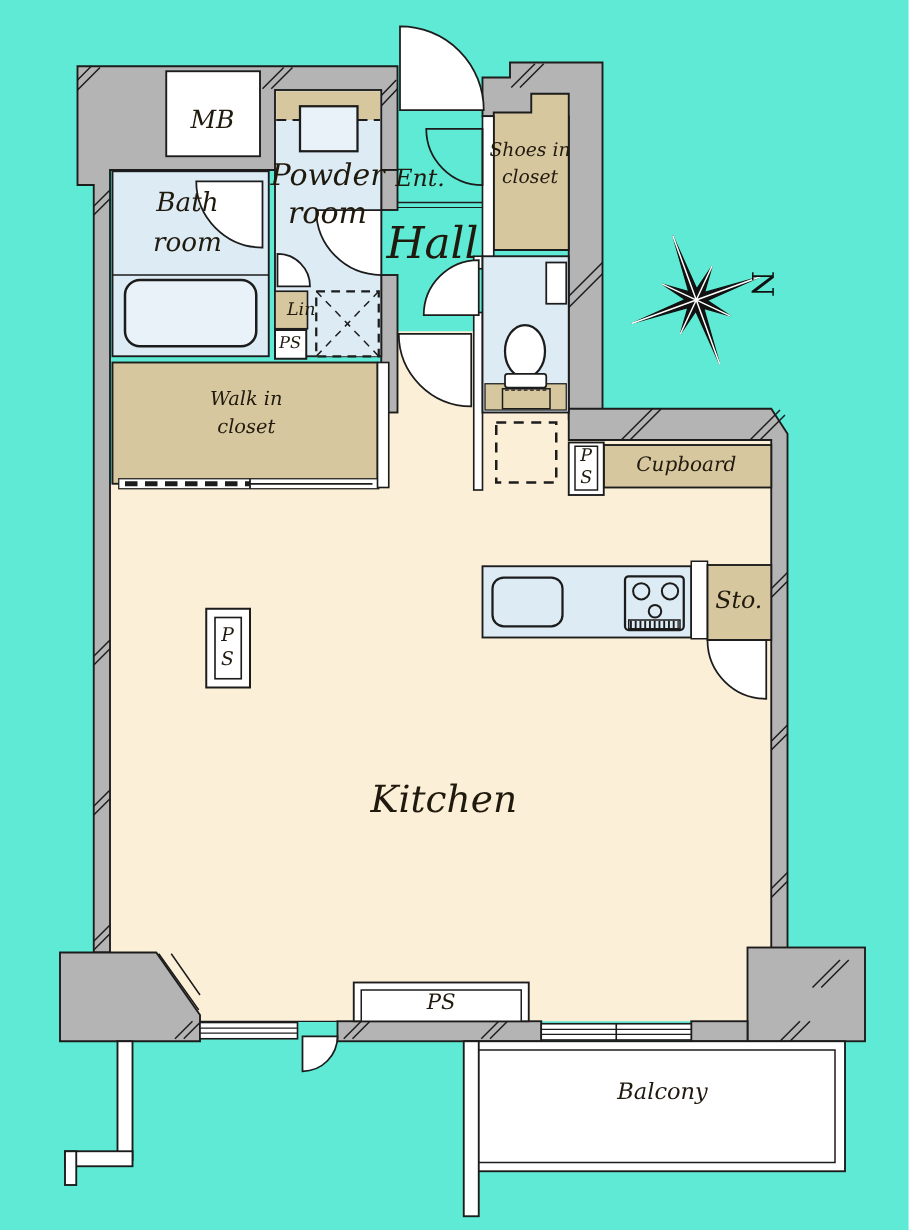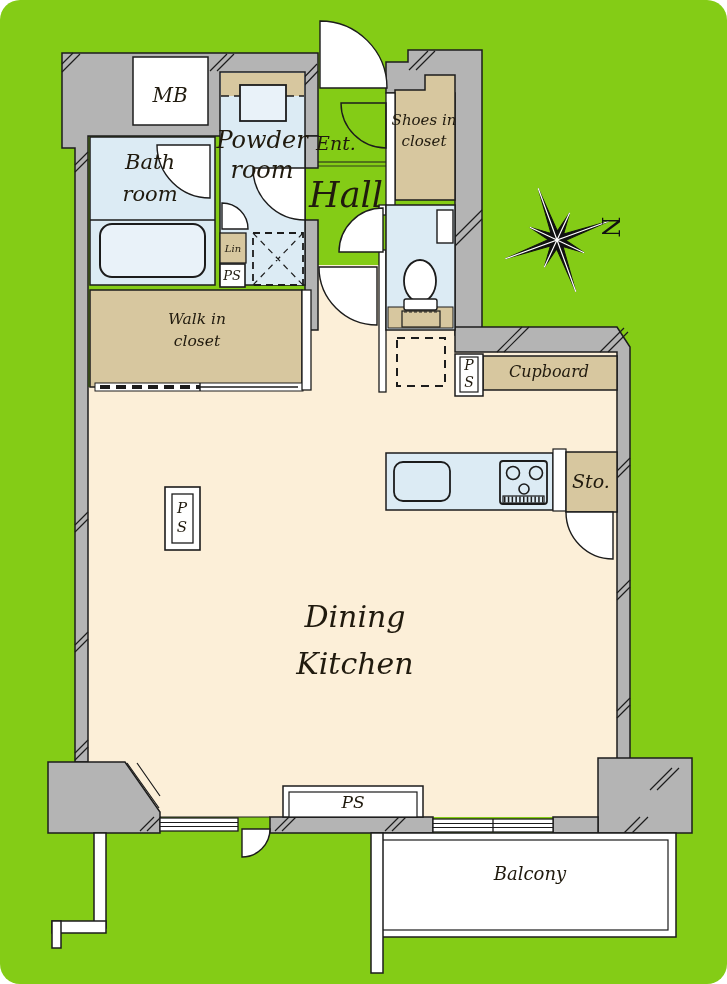--- a/index.html
+++ b/index.html
@@ -1,17 +1,17 @@
 <!DOCTYPE html>
 <html><head>
 <meta charset="utf-8">
 <style>
   html,body{margin:0;padding:0;background:#fff;}
-  #plan{position:relative;width:727px;height:984px;background:#84cc16;overflow:hidden;
-        font-family:"DejaVu Serif","Liberation Serif",serif;color:#201a0e;border-radius:20px;}
+  #plan{position:relative;width:727px;height:984px;background:#5eead4;overflow:hidden;
+        font-family:"DejaVu Serif","Liberation Serif",serif;color:#201a0e;}
   .lbl{position:absolute;transform:translate(-50%,-50%);font-style:italic;
        text-align:center;white-space:nowrap;line-height:1.3;color:#201a0e;}
   .lbl div{white-space:nowrap;}
   svg{position:absolute;left:0;top:0;}
 </style>
 </head>
 <body>
 
 <div id="plan">
 
@@ -205,21 +205,21 @@
 
 <div class="lbl" style="left:336px;top:143px;font-size:19px;">Ent.</div>
 
 <div class="lbl" style="left:346px;top:196px;font-size:35px;">Hall</div>
 
 <div class="lbl" style="left:424px;top:131px;font-size:15px;line-height:21px;">
   <div>Shoes in</div>
   <div>closet</div>
 </div>
 
-<div class="lbl" style="left:233px;top:248px;font-size:10px;">Lin</div>
+<div class="lbl" style="left:233px;top:248px;font-size:14px;padding-left:16px;">Lin</div>
 
 <div class="lbl" style="left:232px;top:276px;font-size:13px;">PS</div>
 
 <div class="lbl" style="left:197px;top:330px;font-size:15.5px;line-height:22px;">
   <div>Walk in</div>
   <div>closet</div>
 </div>
 
 <div class="lbl" style="left:549px;top:372px;font-size:16px;">Cupboard</div>
 
@@ -229,21 +229,20 @@
 </div>
 
 <div class="lbl" style="left:182px;top:518px;font-size:15px;line-height:19px;">
   <div>P</div>
   <div>S</div>
 </div>
 
 <div class="lbl" style="left:591px;top:481px;font-size:19px;">Sto.</div>
 
 <div class="lbl" style="left:355px;top:640px;font-size:30px;line-height:47px;">
-  <div>Dining</div>
   <div>Kitchen</div>
 </div>
 
 <div class="lbl" style="left:353px;top:802px;font-size:17px;">PS</div>
 
 <div class="lbl" style="left:530px;top:874px;font-size:18px;text-align:center;">Balcony</div>
 
 <div class="lbl" style="left:609px;top:227px;font-size:24px;font-style:normal;transform:translate(-50%,-50%) rotate(90deg);color:#111;">N</div>
 
 </div>

